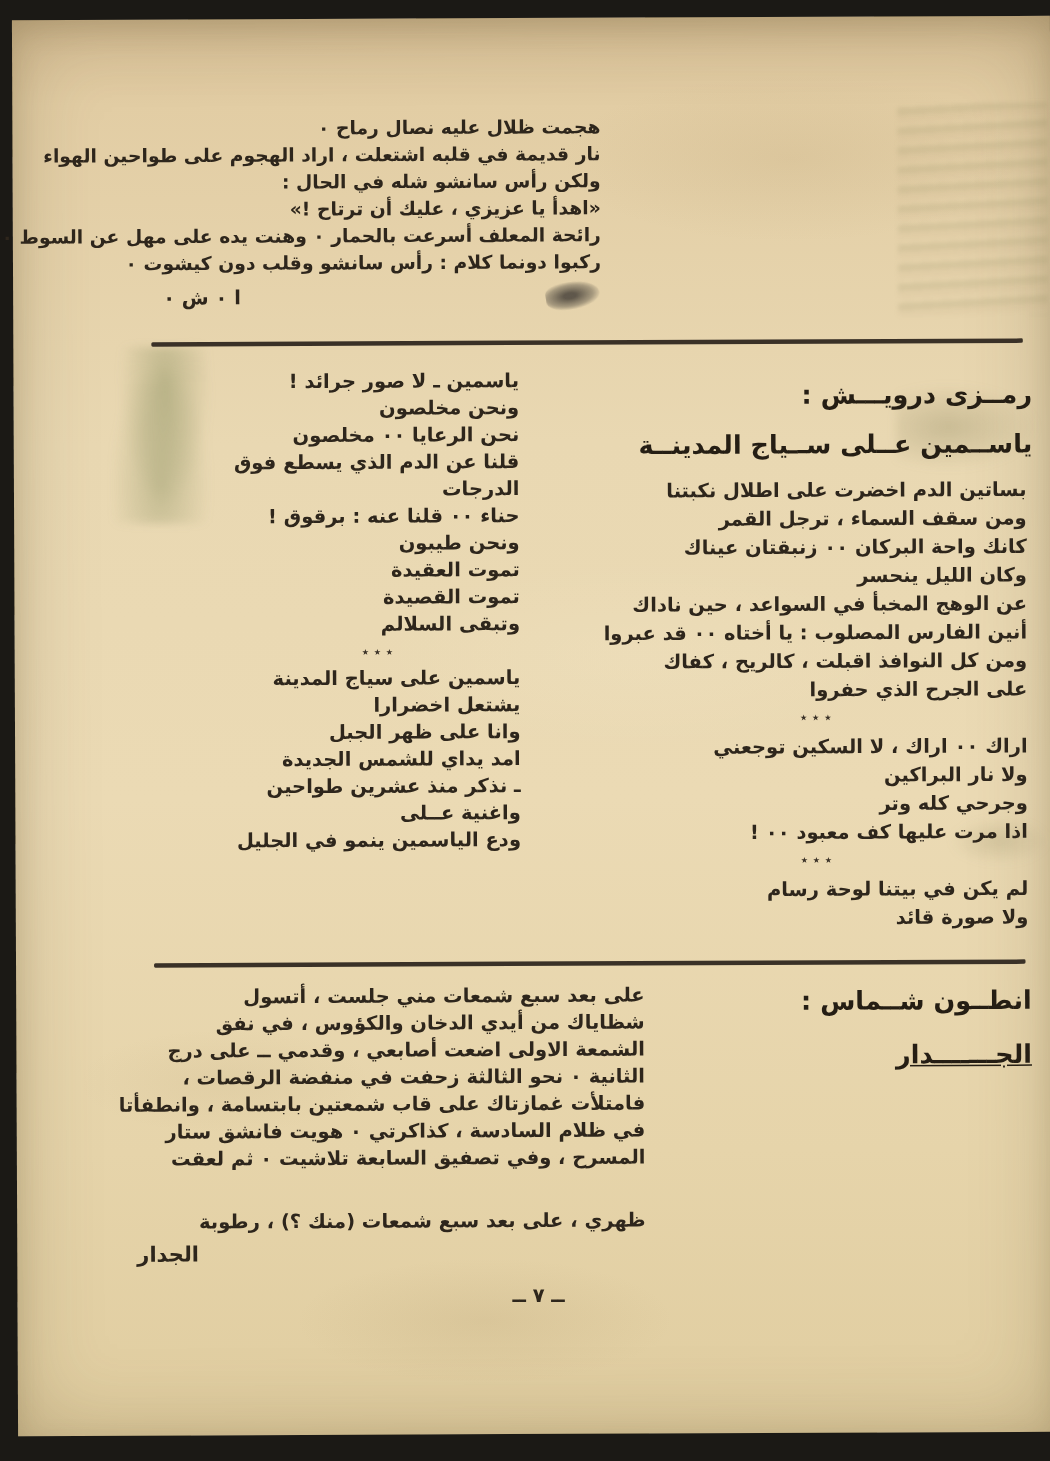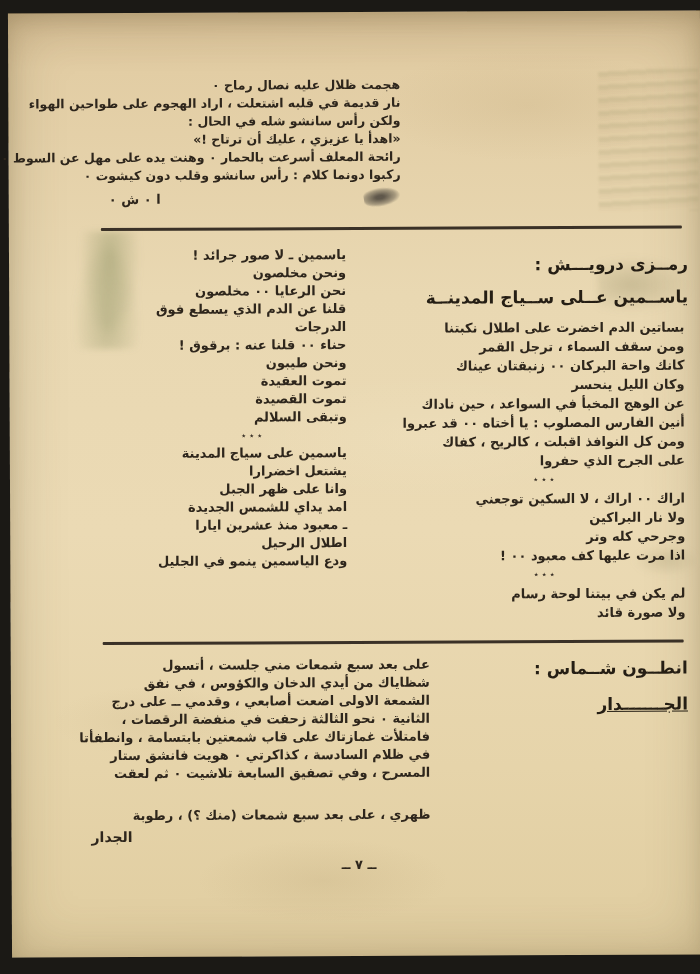--- a/index.html
+++ b/index.html
@@ -127,22 +127,22 @@
       <div class="pline">حناء ٠٠ قلنا عنه : برقوق !</div>
       <div class="pline">ونحن طيبون</div>
       <div class="pline">تموت العقيدة</div>
       <div class="pline">تموت القصيدة</div>
       <div class="pline">وتبقى السلالم</div>
       <div class="pline orn">٭ ٭ ٭</div>
       <div class="pline">ياسمين على سياج المدينة</div>
       <div class="pline">يشتعل اخضرارا</div>
       <div class="pline">وانا على ظهر الجبل</div>
       <div class="pline">امد يداي للشمس الجديدة</div>
-      <div class="pline">ـ معبود منذ عشرين ايارا</div>
-      <div class="pline">اطلال الرحيل</div>
+      <div class="pline">ـ نذكر منذ عشرين طواحين</div>
+      <div class="pline">واغنية عــلى</div>
       <div class="pline">ودع الياسمين ينمو في الجليل</div>
     </div>
 
   <div class="rule rule2"></div>
 
   <div class="ar author author2">انطــون شــماس :</div>
   <div class="ar author title2">الجـــــــدار</div>
 
   <div class="ar poem-wall">
       <div class="pline">على بعد سبع شمعات مني جلست ، أتسول</div>

